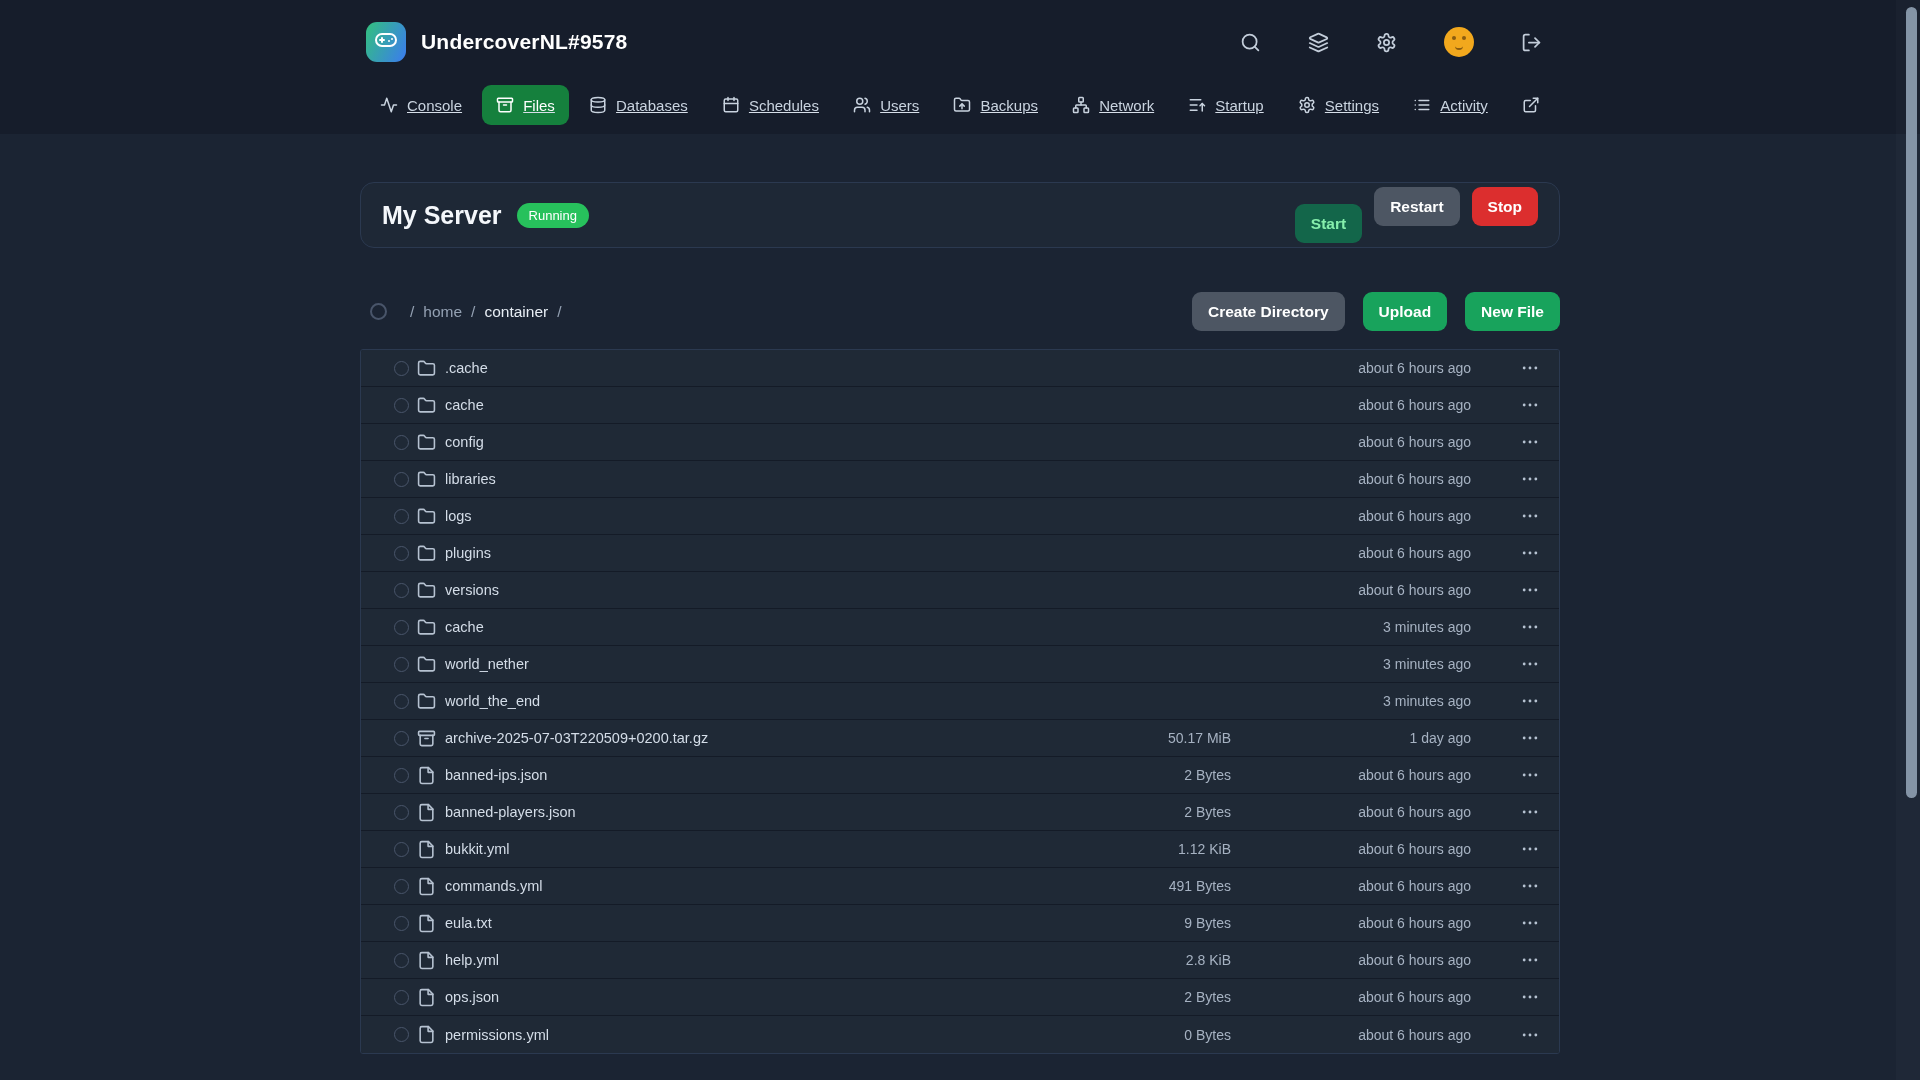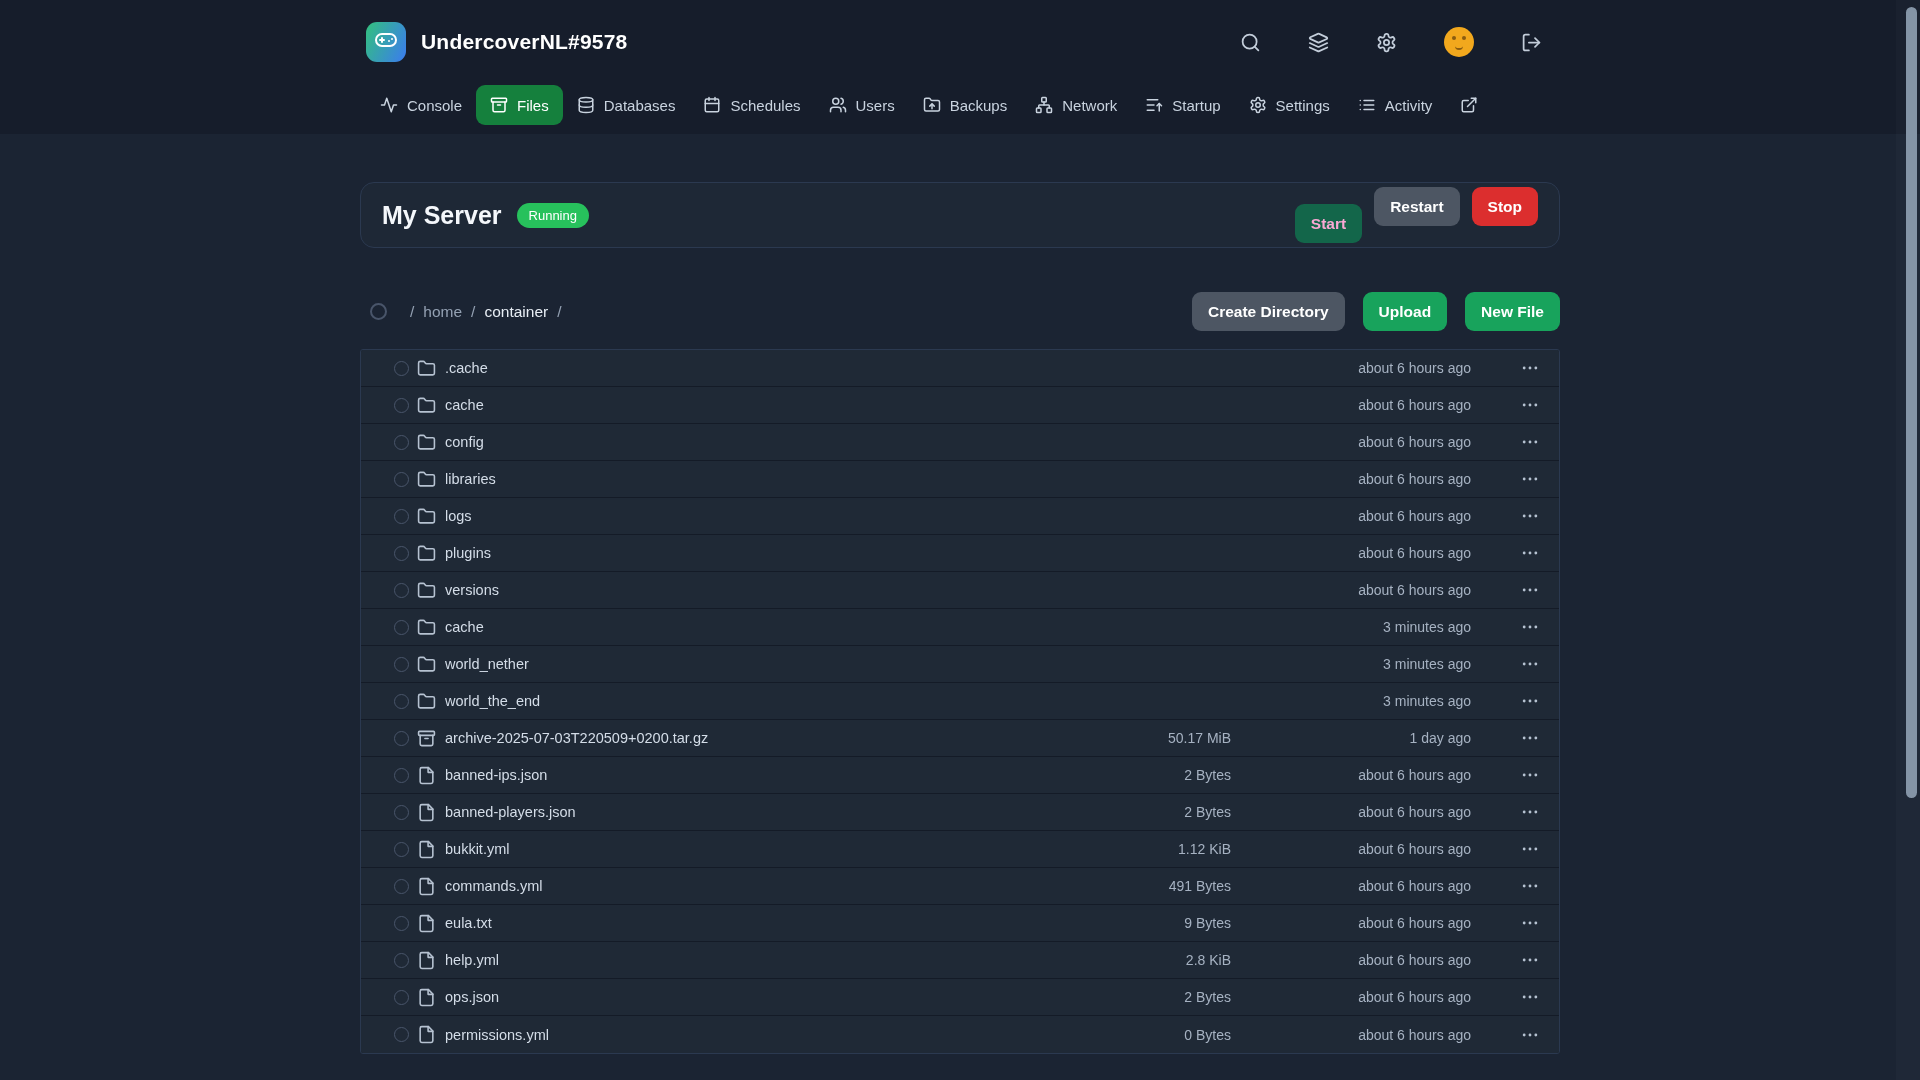--- a/index.html
+++ b/index.html
@@ -31,21 +31,21 @@
   .avatar::before { 
     content:""; position:absolute; top:9px; left:8px; width:4px; height:4px; border-radius:50%;
     background:#8a5c10; box-shadow:10px 0 0 #8a5c10;
   }
   .avatar::after { 
     content:""; position:absolute; left:11px; top:17px; width:8px; height:4px;
     border-bottom:2px solid #8a5c10; border-radius:0 0 8px 8px;
   }
 
   
-  .nav { display:flex; align-items:center; height:58px; padding:0 6px; }
+  .nav { display:flex; align-items:center; justify-content:space-between; height:58px; padding:0 6px;text-decoration:underline; }
   .nav-item {
     display:flex; align-items:center; gap:9px; padding:11px 14px; border-radius:9px;
     color:#c9d3df; font-size:15px; cursor:pointer; white-space:nowrap;
   }
   .nav-item.active { background:#15803d; color:#ffffff; }
   .nav-item .nav-icn { display:flex; }
 
   
   .main { padding-top:48px; }
   .server-card {
@@ -56,21 +56,21 @@
   .status-badge {
     margin-left:15px; background:var(--status,#27c15c); color:#ffffff;
     font-size:13px; padding:5px 12px; border-radius:999px;
   }
   .btn {
     height:39px; padding:0 16px; border-radius:9px; border:none;
     font-family:inherit; font-size:15.5px; font-weight:bold; color:#ffffff;
     display:flex; align-items:center; cursor:pointer; white-space:nowrap;
   }
   .server-actions { margin-left:auto; display:flex; gap:12px; }
-  .btn-start   { background:var(--dark-green,#13664a); color:#f9a8d4;margin-top:17px; }
+  .btn-start   { background:var(--dark-green,#13664a); color:#86efac;margin-top:17px; }
   .btn-restart { background:var(--gray,#4d5663); }
   .btn-stop    { background:var(--danger,#dc2e2e); }
 
   
   .toolbar { margin-top:44px; display:flex; align-items:center; padding-left:10px; }
   .radio {
     width:17px; height:17px; border:2px solid #49556a; border-radius:50%;
     background:transparent; flex:0 0 auto; cursor:pointer;
   }
   .breadcrumb { margin-left:23px; font-size:15.5px; color:#94a1b3; display:flex; gap:9px; align-items:center; }

